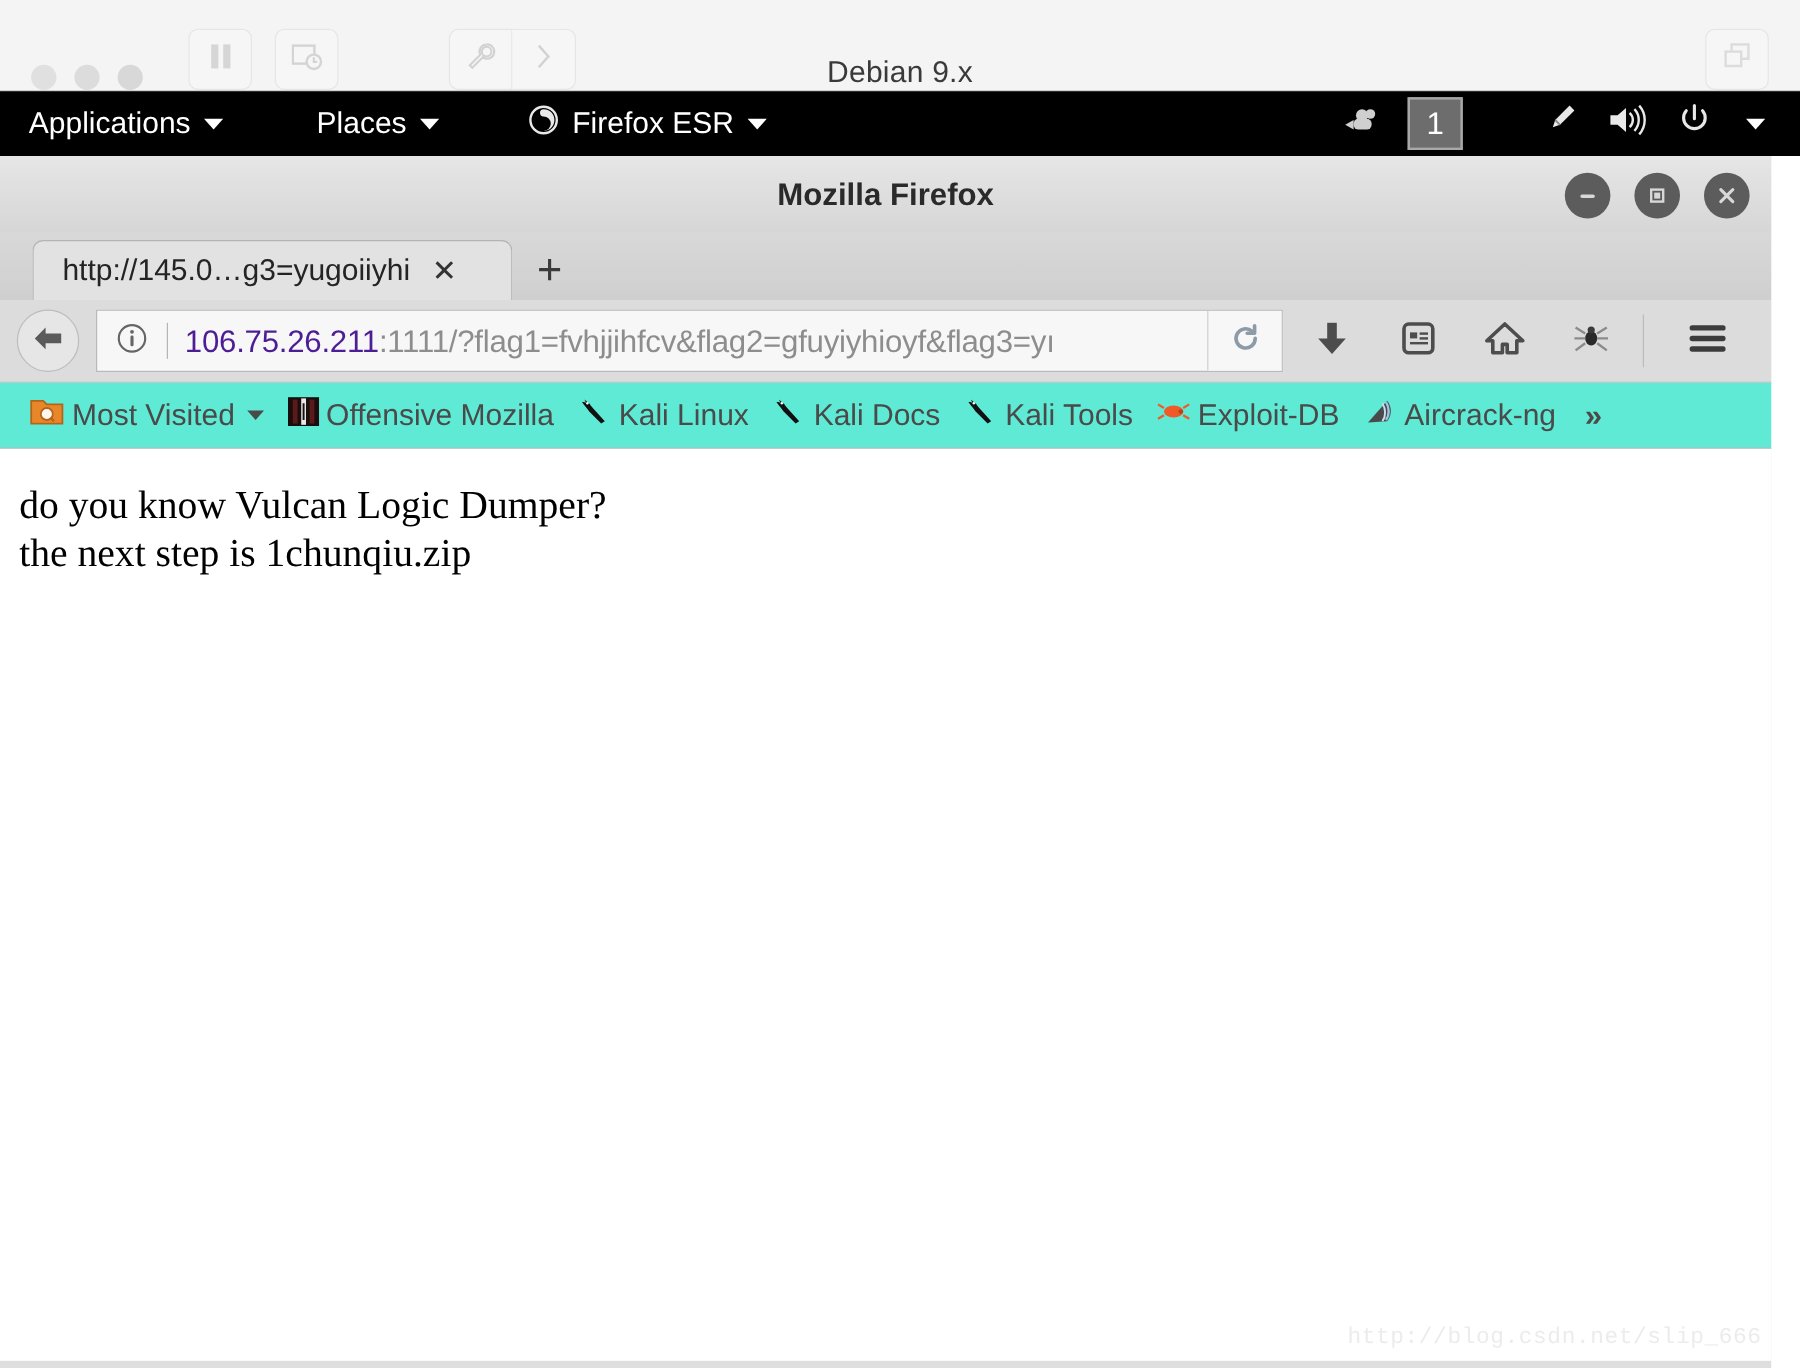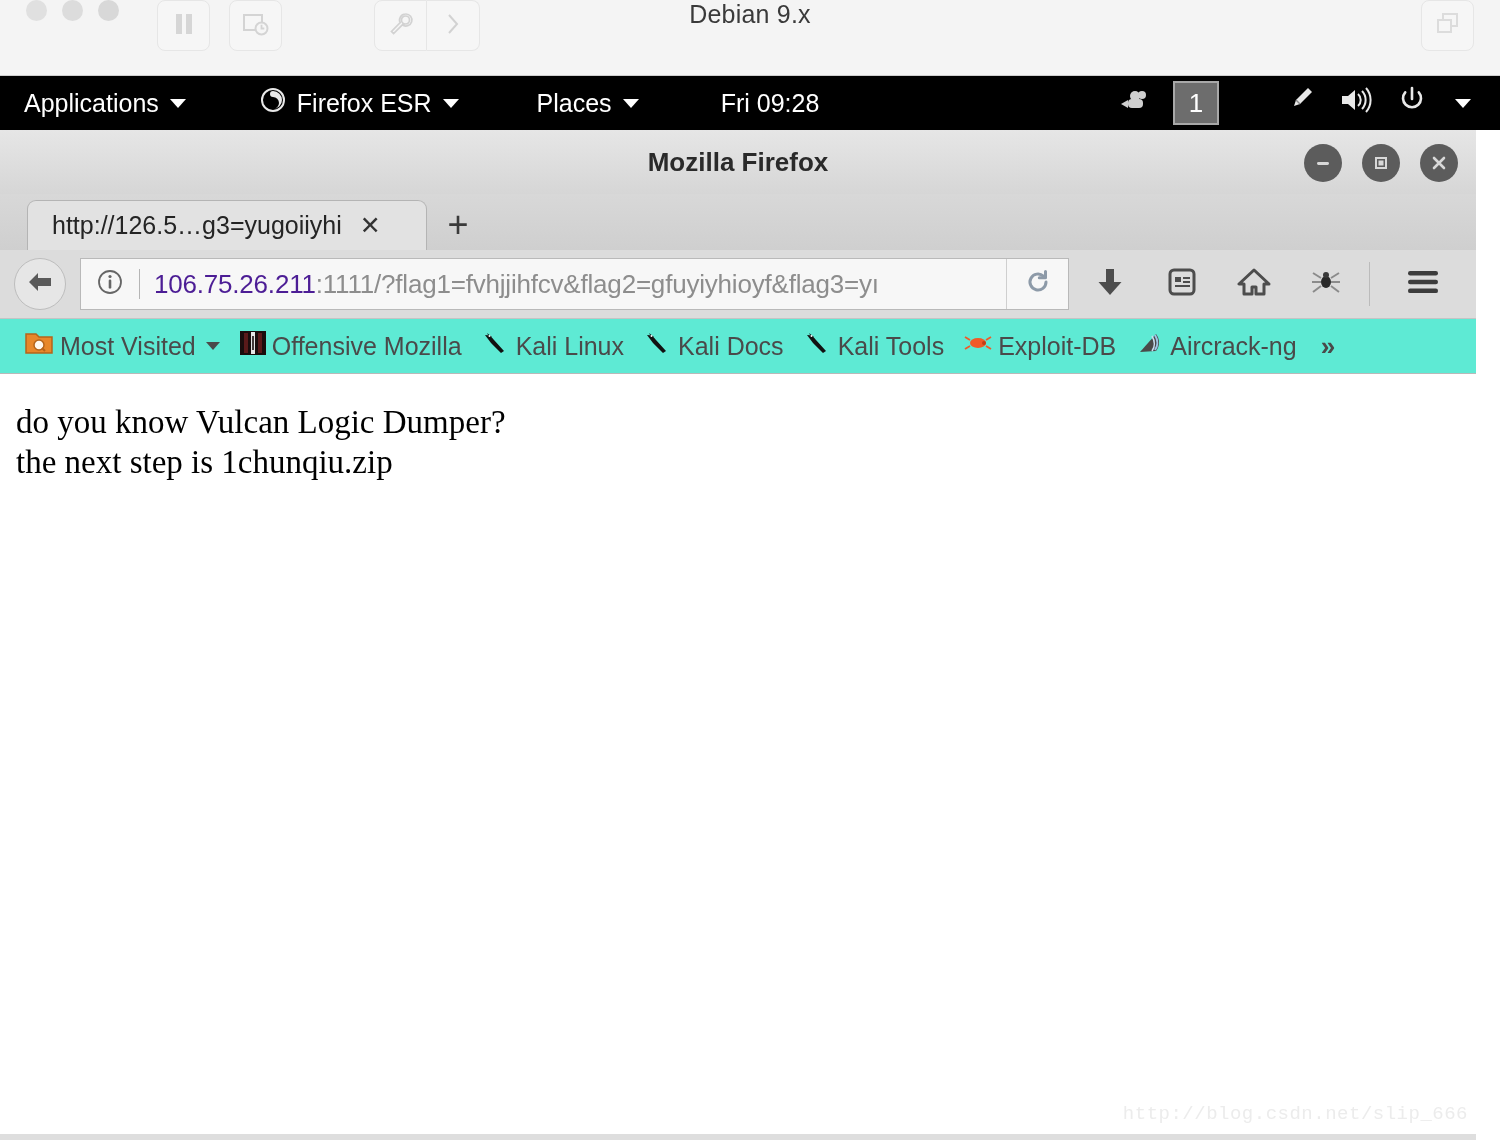--- a/index.html
+++ b/index.html
@@ -10,21 +10,21 @@
     overflow: hidden;
   }
   #root { position: relative; width: 1500px; height: 1140px; }
 
   
   .vm-toolbar {
     position: absolute; top: 0; left: 0;
     width: 1500px; height: 76px;
     background: #f4f4f4;
     border-bottom: 1px solid #cfcfcf;
-    display: flex; align-items: flex-start;
+    display: flex; align-items: flex-end;
   }
   .vm-dots { display: flex; gap: 15px; margin-left: 26px; }
   .vm-dot { width: 21px; height: 21px; border-radius: 50%; background: #e0e0e0; }
   .vm-dot.d2 { background: #dcdcdc; }
   .vm-dot.d3 { background: #d8d8d8; }
 
   .vm-btn {
     width: 53px; height: 51px;
     border: 1px solid #e6e6e6; border-radius: 8px;
     background: #f6f6f6;
@@ -236,36 +236,33 @@
         </svg>
       </span>
     </div>
   </div>
 
   <div class="gnome-panel">
     <div class="gp-item">
       <span>Applications</span>
       <span class="caret-d"></span>
     </div>
+    <div class="gp-item" style="margin-left:42px;">
+      <span>Places</span>
+      <span class="caret-d"></span>
+    </div>
     <div class="gp-item" style="margin-left:38px;">
       <span>
         <svg width="26" height="26" viewBox="0 0 26 26">
             <circle cx="13" cy="13" r="11" fill="none" stroke="#e8e8e8" stroke-width="2"></circle>
             <path d="M13 4a9 9 0 0 1 0 18 6 6 0 0 0 0-12 3 3 0 0 1 0-6z" fill="#e8e8e8"></path>
           </svg>
       </span>
       <span>Firefox ESR</span>
       <span class="caret-d"></span>
-    </div>
-    <div class="gp-item" style="margin-left:42px;">
-      <span>Places</span>
-      <span class="caret-d"></span>
-    </div>
-    <div class="gp-item" style="margin-left:46px;">
-      <span>Fri 09:28</span>
     </div>
 
     <div class="gp-right">
       <div class="gp-ricon">
         <span>
           <svg width="34" height="24" viewBox="0 0 34 24">
             <circle cx="20" cy="8" r="5" fill="#cfcfcf"></circle>
               <circle cx="27" cy="7" r="4" fill="#cfcfcf"></circle>
             <rect x="13" y="11" width="15" height="9" rx="4" fill="#cfcfcf"></rect>
             <path d="M13 12l-7 4 7 4z" fill="#cfcfcf"></path>
@@ -324,21 +321,21 @@
         <div class="ff-wbtn">
           <svg width="18" height="18" viewBox="0 0 18 18">
               <path d="M4 4l10 10M14 4L4 14" stroke="#d8d8d8" stroke-width="2.6" stroke-linecap="round"></path>
             </svg>
         </div>
       </div>
     </div>
 
     <div class="tabstrip">
       <div class="tab">
-        <span>http://126.5…g3=yugoiiyhi</span>
+        <span>http://145.0…g3=yugoiiyhi</span>
         <span class="tab-close">✕</span>
       </div>
       <div class="newtab">+</div>
     </div>
 
     <div class="navbar">
       <div class="navbtn">
         <span>
           <svg width="30" height="26" viewBox="0 0 30 26">
             <path d="M13 4L4 13l9 9v-5h13v-8H13z" fill="#5a5a5a"></path>

